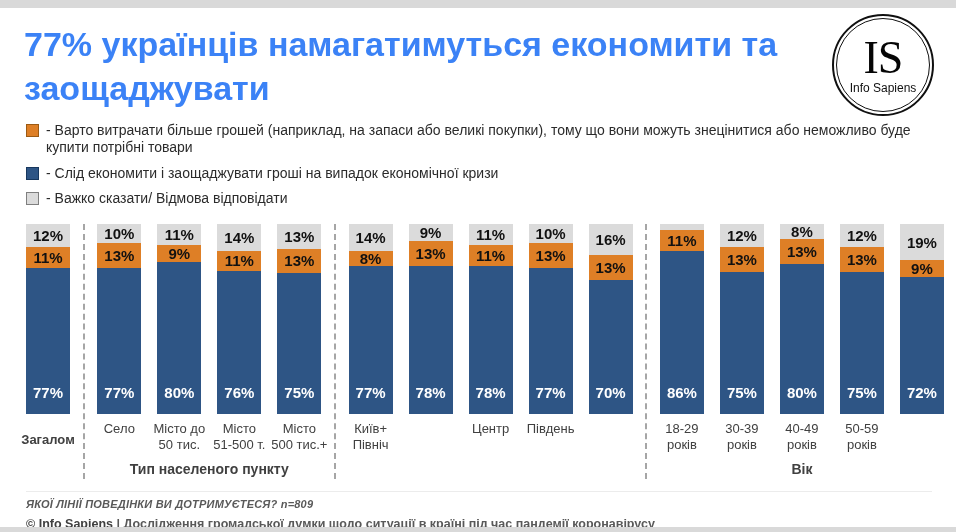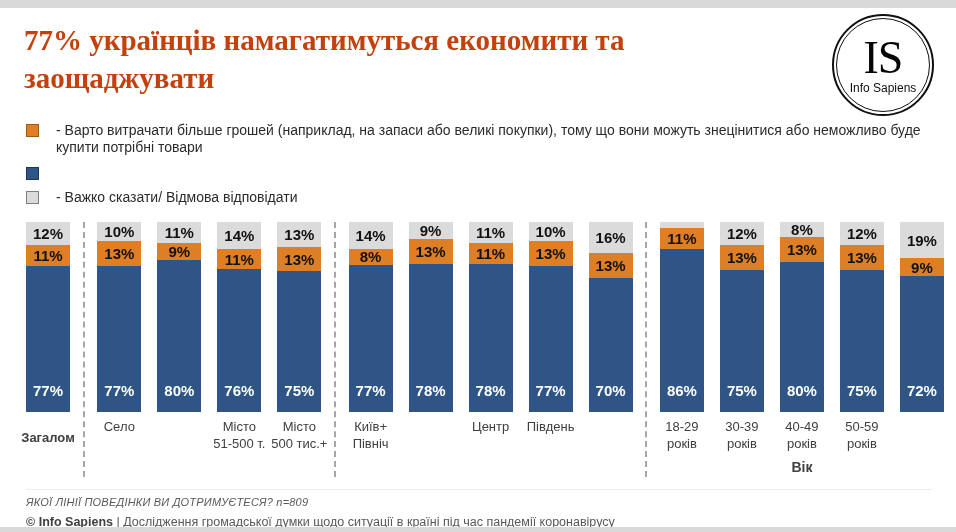--- a/index.html
+++ b/index.html
@@ -8,39 +8,39 @@
     font-family:"Liberation Sans", sans-serif;
     background:#ffffff;
     position:relative;
     overflow:hidden;
   }
   .top-strip { position:absolute; top:0; left:0; width:100%; height:8px; background:#D9D9D9; }
   .bottom-strip { position:absolute; bottom:0; left:0; width:100%; height:5px; background:#D9D9D9; }
 
   
   .header { display:flex; justify-content:space-between; align-items:flex-start; padding:22px 22px 0 24px; height:114px; }
-  .title { font-size:29px; font-weight:bold; color:#c2410c; line-height:1.3; max-width:770px;font-family:Liberation Serif, serif; }
+  .title { font-size:34px; font-weight:bold; color:#3b82f6; line-height:1.3; max-width:770px; }
   .logo {
     width:102px; height:102px; border-radius:50%;
     border:2px solid #101010; position:relative; flex:none;
     display:flex; flex-direction:column; align-items:center; justify-content:center;
     margin-top:-8px;
   }
   .logo::before {
     content:""; position:absolute; inset:2px; border-radius:50%;
     border:1px solid #101010;
   }
   .logo-is { font-family:"Liberation Serif", serif; font-weight:normal; font-size:46px; color:#050505; line-height:0.9; letter-spacing:-1px; margin-top:2px; }
   .logo-name { font-size:12px; color:#101010; margin-top:2px; }
 
   
   .legend { padding:8px 24px 0 26px; }
   .legend-item { display:flex; align-items:flex-start; margin-bottom:9px; }
   .legend-swatch { width:13px; height:13px; flex:none; margin-top:2px; margin-right:7px; }
-  .legend-text { font-size:14px; color:#2b2b2b; line-height:1.2;margin-left:10px; }
+  .legend-text { font-size:14px; color:#2b2b2b; line-height:1.2; }
 
   
   .chart { display:flex; justify-content:space-between; align-items:stretch; padding:8px 12px 0 26px; }
   .group { display:flex; flex-direction:column; flex:none; }
   .bars { display:flex; gap:16px; }
   .bar-col { width:44px; display:flex; flex-direction:column; align-items:center; }
   .bar { width:44px; height:190px; display:flex; flex-direction:column; position:relative; }
   .seg { width:100%; display:flex; align-items:center; justify-content:center; overflow:visible; }
   .seg-label { font-size:15px; font-weight:bold; color:#111; line-height:1; white-space:nowrap; }
   .seg-label-blue {
@@ -50,21 +50,21 @@
   .cat-label {
     margin-top:7px; font-size:13px; color:#404040; text-align:center;
     line-height:1.25; white-space:pre-line; width:68px; height:38px;
     display:flex; align-items:flex-start; justify-content:center;
   }
   .cat-label.bold { font-weight:bold; align-items:center; }
   .group-label { margin-top:2px; height:18px; font-size:14px; font-weight:bold; color:#404040; text-align:center; }
   .separator { width:0; border-left:2px dashed #A6A6A6; align-self:stretch; flex:none; }
 
   
-  .footer { padding:10px 24px 0 26px; }
+  .footer { padding:10px 24px 0 26px;font-weight:bold; }
   .footer-rule { border-top:1px solid #ececec; margin:2px 0 6px 0; }
   .footer-question { font-size:11px; font-style:italic; color:#595959; letter-spacing:0.2px; }
   .footer-copy { font-size:12.5px; color:#595959; margin-top:7px; }
   .footer-copy b { color:#404040; }
 </style>
 </head>
 <body>
 
 <div class="top-strip"></div>
 
@@ -76,20 +76,21 @@
   </div>
 </div>
 
 <div class="legend">
     <div class="legend-item">
       <span class="legend-swatch" style="background: rgb(222, 127, 38); border: 1px solid rgb(156, 90, 19);"></span>
       <span class="legend-text">- Варто витрачати більше грошей (наприклад, на запаси або великі покупки), тому що вони можуть знецінитися або неможливо буде купити потрібні товари</span>
     </div>
     <div class="legend-item">
       <span class="legend-swatch" style="background: rgb(46, 85, 133); border: 1px solid rgb(23, 55, 94);"></span>
+      <span class="legend-text">- Слід економити і заощаджувати гроші на випадок економічної кризи</span>
     </div>
     <div class="legend-item">
       <span class="legend-swatch" style="background: rgb(219, 219, 219); border: 1px solid rgb(127, 127, 127);"></span>
       <span class="legend-text">- Важко сказати/ Відмова відповідати</span>
     </div>
   </div>
 
 <div class="chart">
     <div class="group">
       <div class="bars">
@@ -129,20 +130,22 @@
           <div class="bar">
             <div class="seg" style="background: rgb(219, 219, 219); height: 11%;">
               <span class="seg-label">11%</span>
             </div>
             <div class="seg" style="background: rgb(222, 127, 38); height: 9%;">
               <span class="seg-label">9%</span>
             </div>
             <div class="seg" style="background: rgb(46, 85, 133); height: 80%;"></div>
             <div class="seg-label-blue">80%</div>
           </div>
+          <div class="cat-label">Місто до
+50 тис.</div>
         </div>
         <div class="bar-col">
           <div class="bar">
             <div class="seg" style="background: rgb(219, 219, 219); height: 13.8614%;">
               <span class="seg-label">14%</span>
             </div>
             <div class="seg" style="background: rgb(222, 127, 38); height: 10.8911%;">
               <span class="seg-label">11%</span>
             </div>
             <div class="seg" style="background: rgb(46, 85, 133); height: 75.2475%;"></div>
@@ -159,20 +162,21 @@
             <div class="seg" style="background: rgb(222, 127, 38); height: 12.8713%;">
               <span class="seg-label">13%</span>
             </div>
             <div class="seg" style="background: rgb(46, 85, 133); height: 74.2574%;"></div>
             <div class="seg-label-blue">75%</div>
           </div>
           <div class="cat-label">Місто
 500 тис.+</div>
         </div>
       </div>
+      <div class="group-label">Тип населеного пункту</div>
     </div>
     <div class="separator"></div>
     <div class="group">
       <div class="bars">
         <div class="bar-col">
           <div class="bar">
             <div class="seg" style="background: rgb(219, 219, 219); height: 14.1414%;">
               <span class="seg-label">14%</span>
             </div>
             <div class="seg" style="background: rgb(222, 127, 38); height: 8.08081%;">

